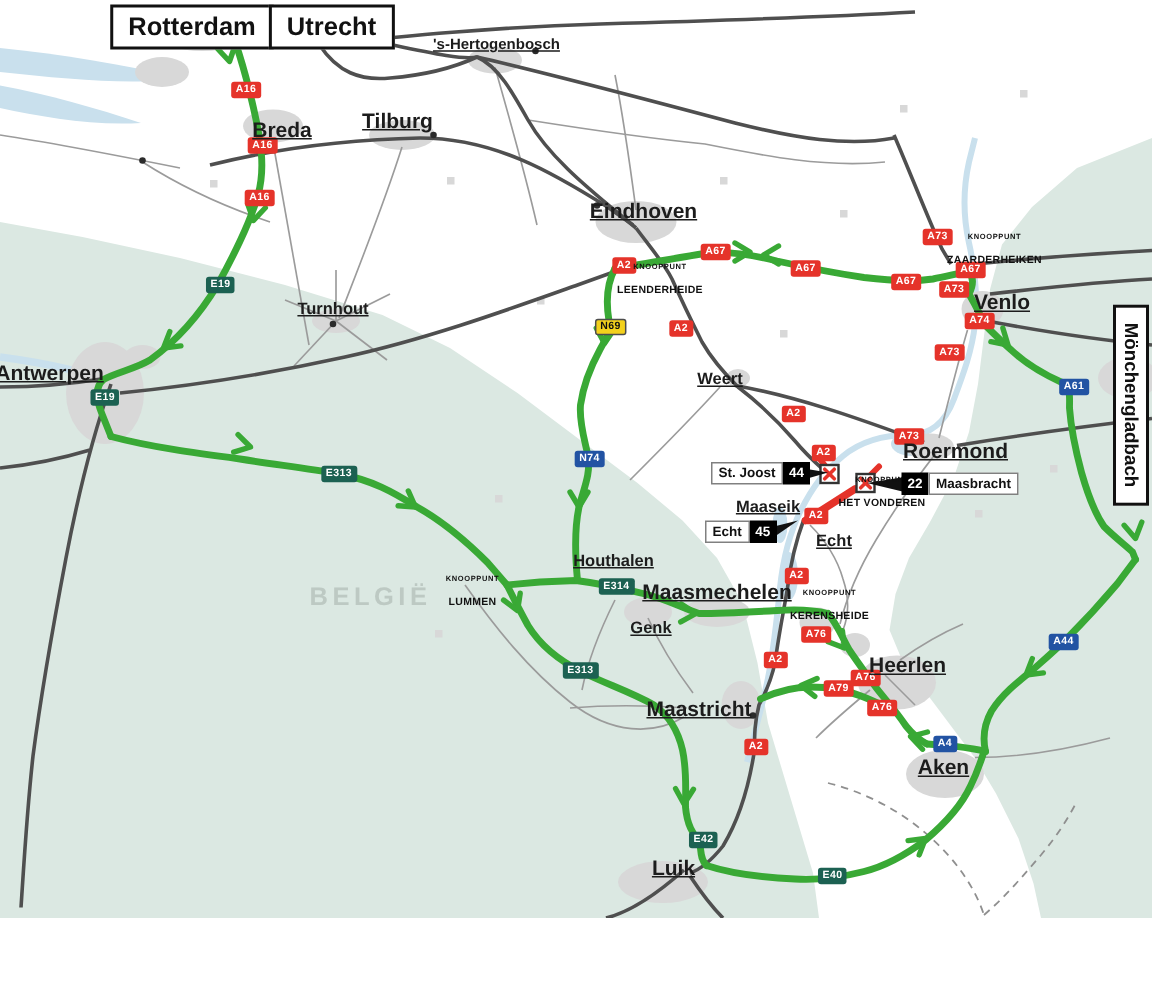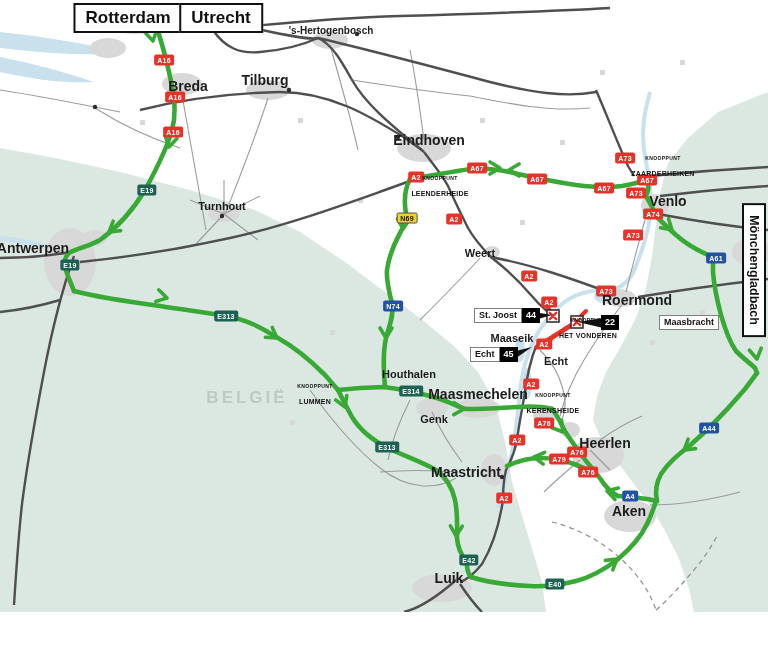--- a/index.html
+++ b/index.html
@@ -9,21 +9,21 @@
   #labels{position:absolute;left:0;top:0;width:768px;height:612px;}
   
   .chip{position:absolute;transform:translate(-50%,-50%);font-weight:bold;font-size:7px;
         line-height:1;color:#fff;padding:2px 3px;border-radius:2px;letter-spacing:.3px;
         white-space:nowrap;}
   .chip.red{background:#e5332a;}
   .chip.green{background:#1c6152;}
   .chip.blue{background:#2253a3;}
   .chip.yellow{background:#f3d11c;color:#111;border:1px solid #4d4d4d;padding:1px 2.5px;}
   
-  .city{position:absolute;transform:translate(-50%,-50%);font-weight:bold;color:#1c1c1c;white-space:nowrap;}
+  .city{position:absolute;transform:translate(-50%,-50%);font-weight:bold;color:#1c1c1c;white-space:nowrap;text-decoration:underline;}
   .city.lg{font-size:14px;}
   .city.md{font-size:11px;}
   .city.sm{font-size:10px;}
   
   .junction{position:absolute;transform:translate(-50%,-50%);text-align:center;color:#111;
             line-height:1.1;white-space:nowrap;}
   .junction span{display:block;font-size:5px;font-weight:bold;letter-spacing:.4px;}
   .junction b{font-size:7px;letter-spacing:.2px;}
   
   .region{position:absolute;transform:translate(-50%,-50%);font-size:17px;font-weight:bold;
@@ -283,21 +283,21 @@
       <div class="junction" style="position: absolute; left: 553px; top: 405px;"><span>KNOOPPUNT</span><b>KERENSHEIDE</b></div>
       <div class="framed" style="position: absolute; left: 128px; top: 18px;">Rotterdam</div>
       <div class="framed" style="position: absolute; left: 221px; top: 18px;">Utrecht</div>
       <div class="framed vert" style="position: absolute; left: 754px; top: 270px;">Mönchengladbach</div>
     </div>
 
   <div class="exit" style="left:474px;top:308px;">
     <span class="w">St. Joost</span>
       <span class="b">44</span>
   </div>
-  <div class="exit" style="left:601px;top:315px;gap:40px;">
+  <div class="exit" style="left:601px;top:315px;">
     <span class="b">22</span>
       <span class="w">Maasbracht</span>
   </div>
   <div class="exit" style="left:470px;top:347px;">
     <span class="w">Echt</span>
       <span class="b">45</span>
   </div>
 
   <div class="legend">
     

